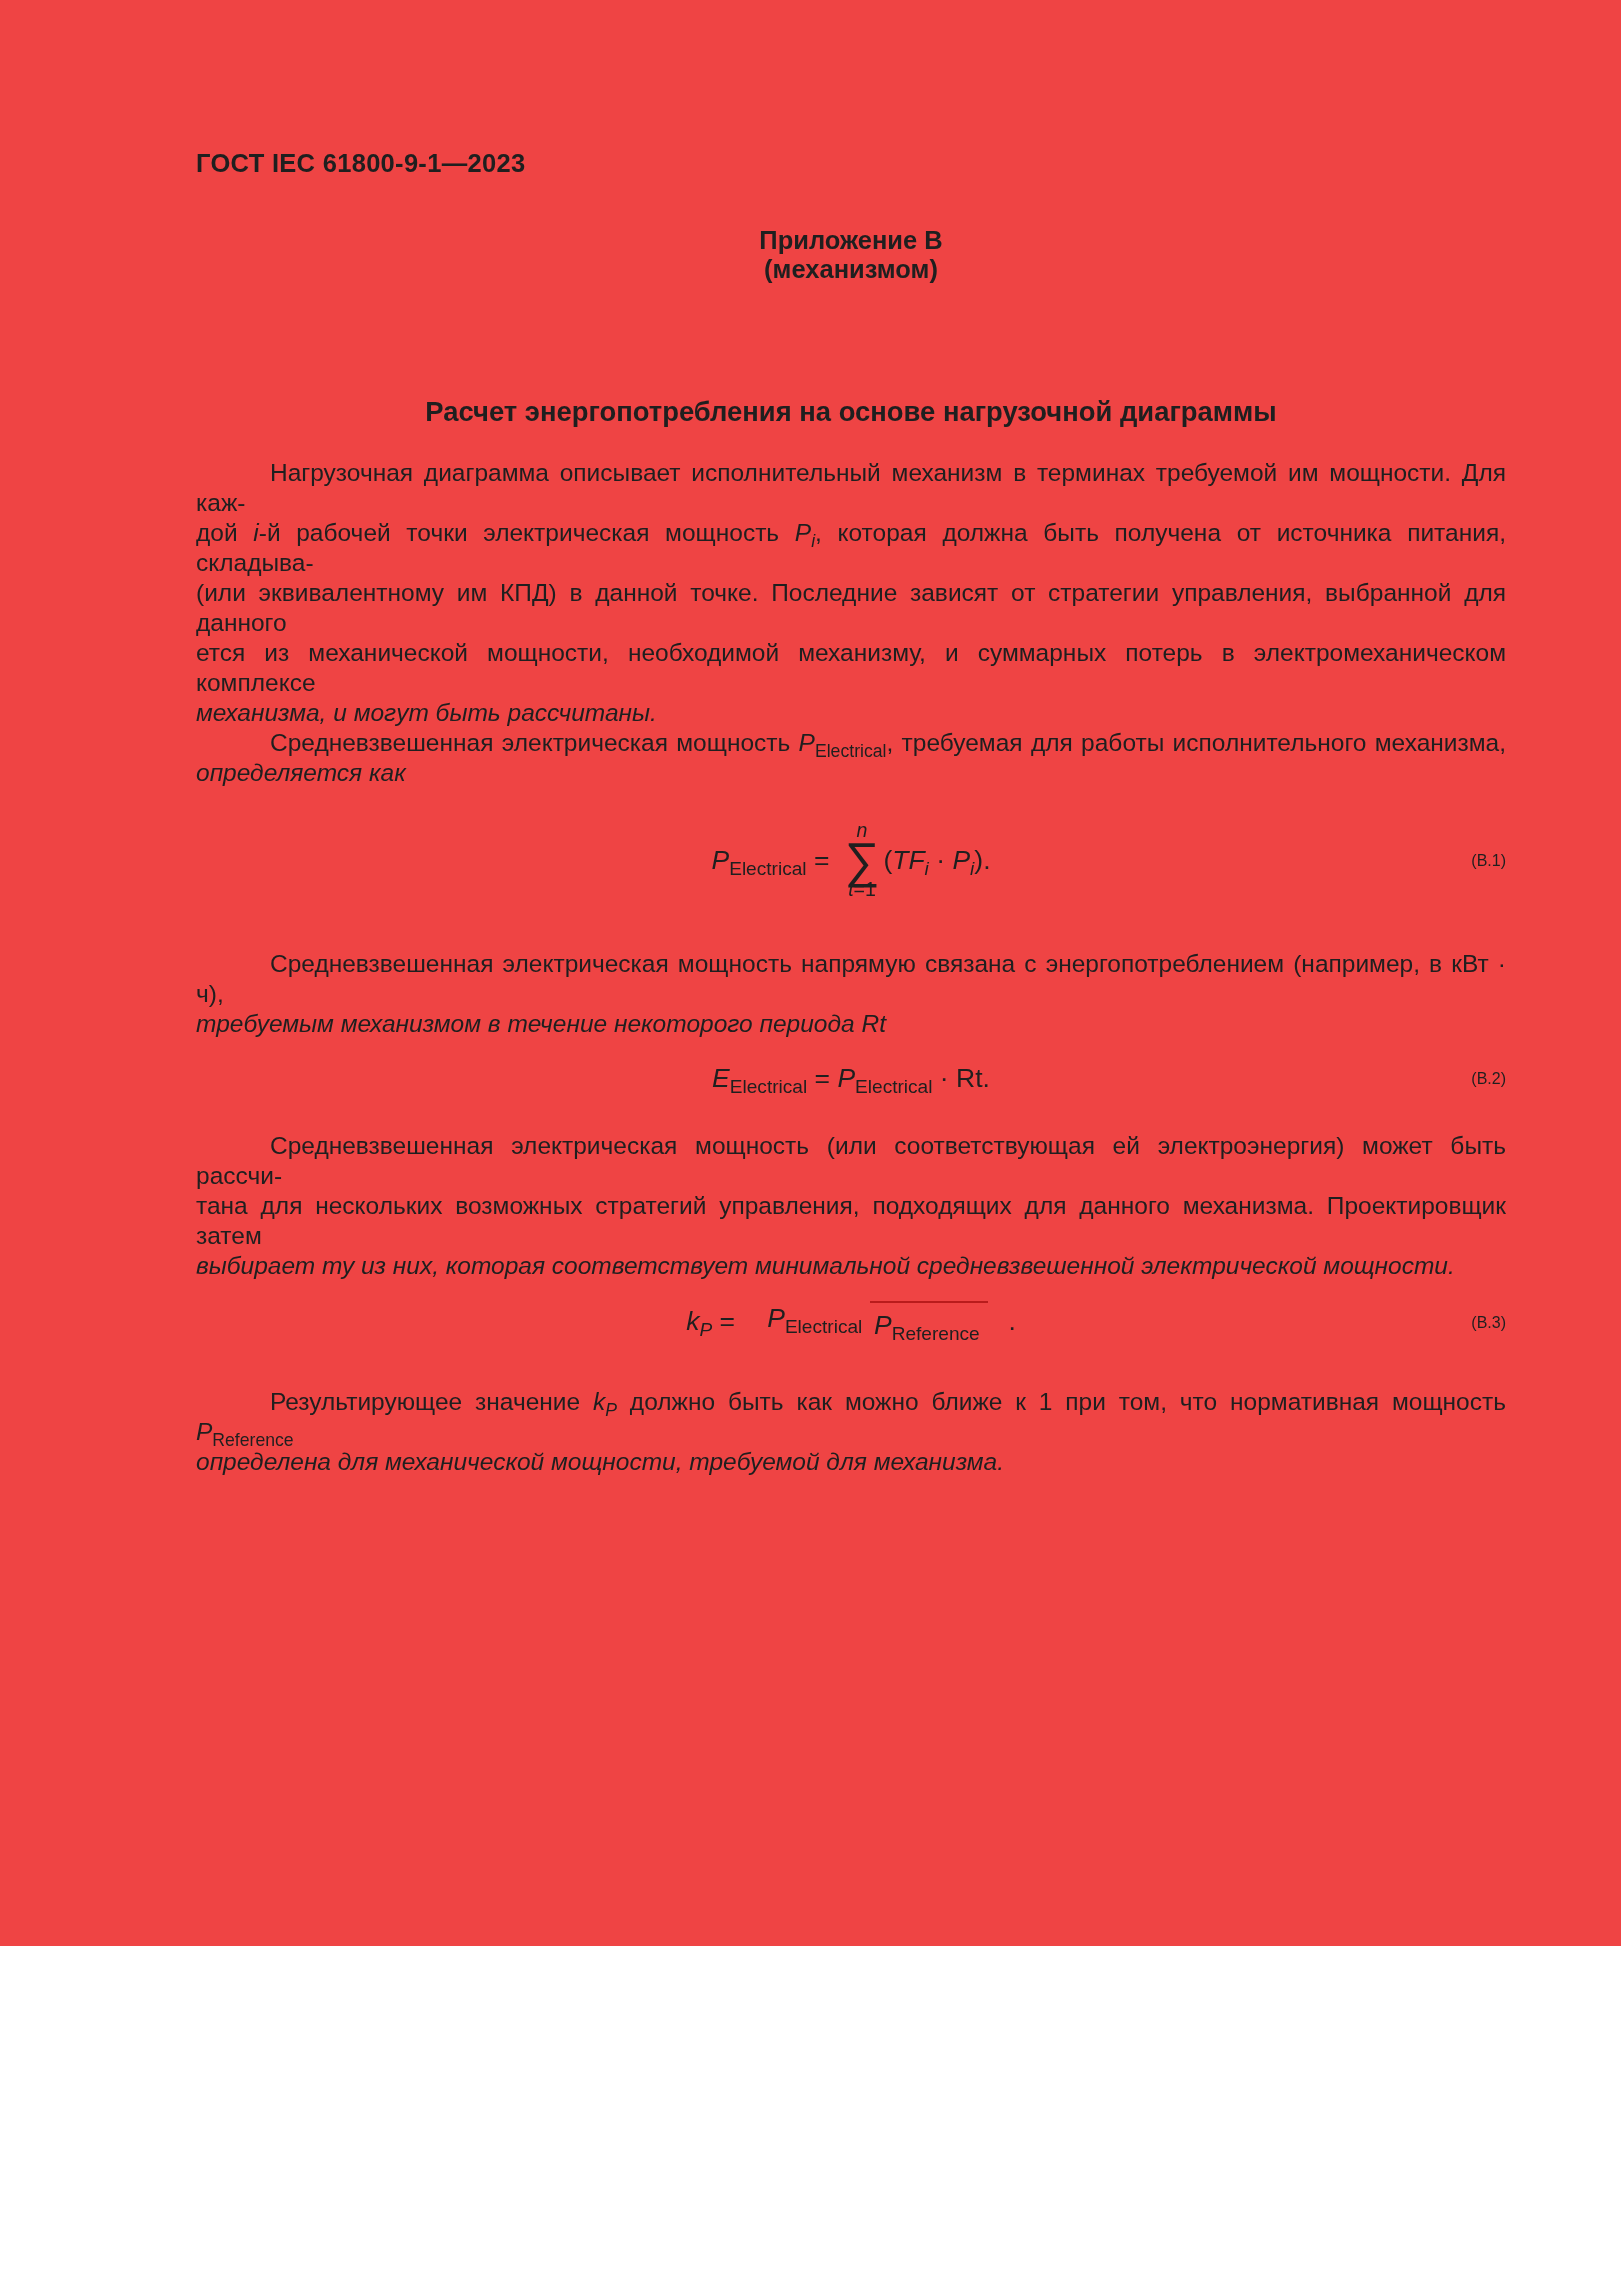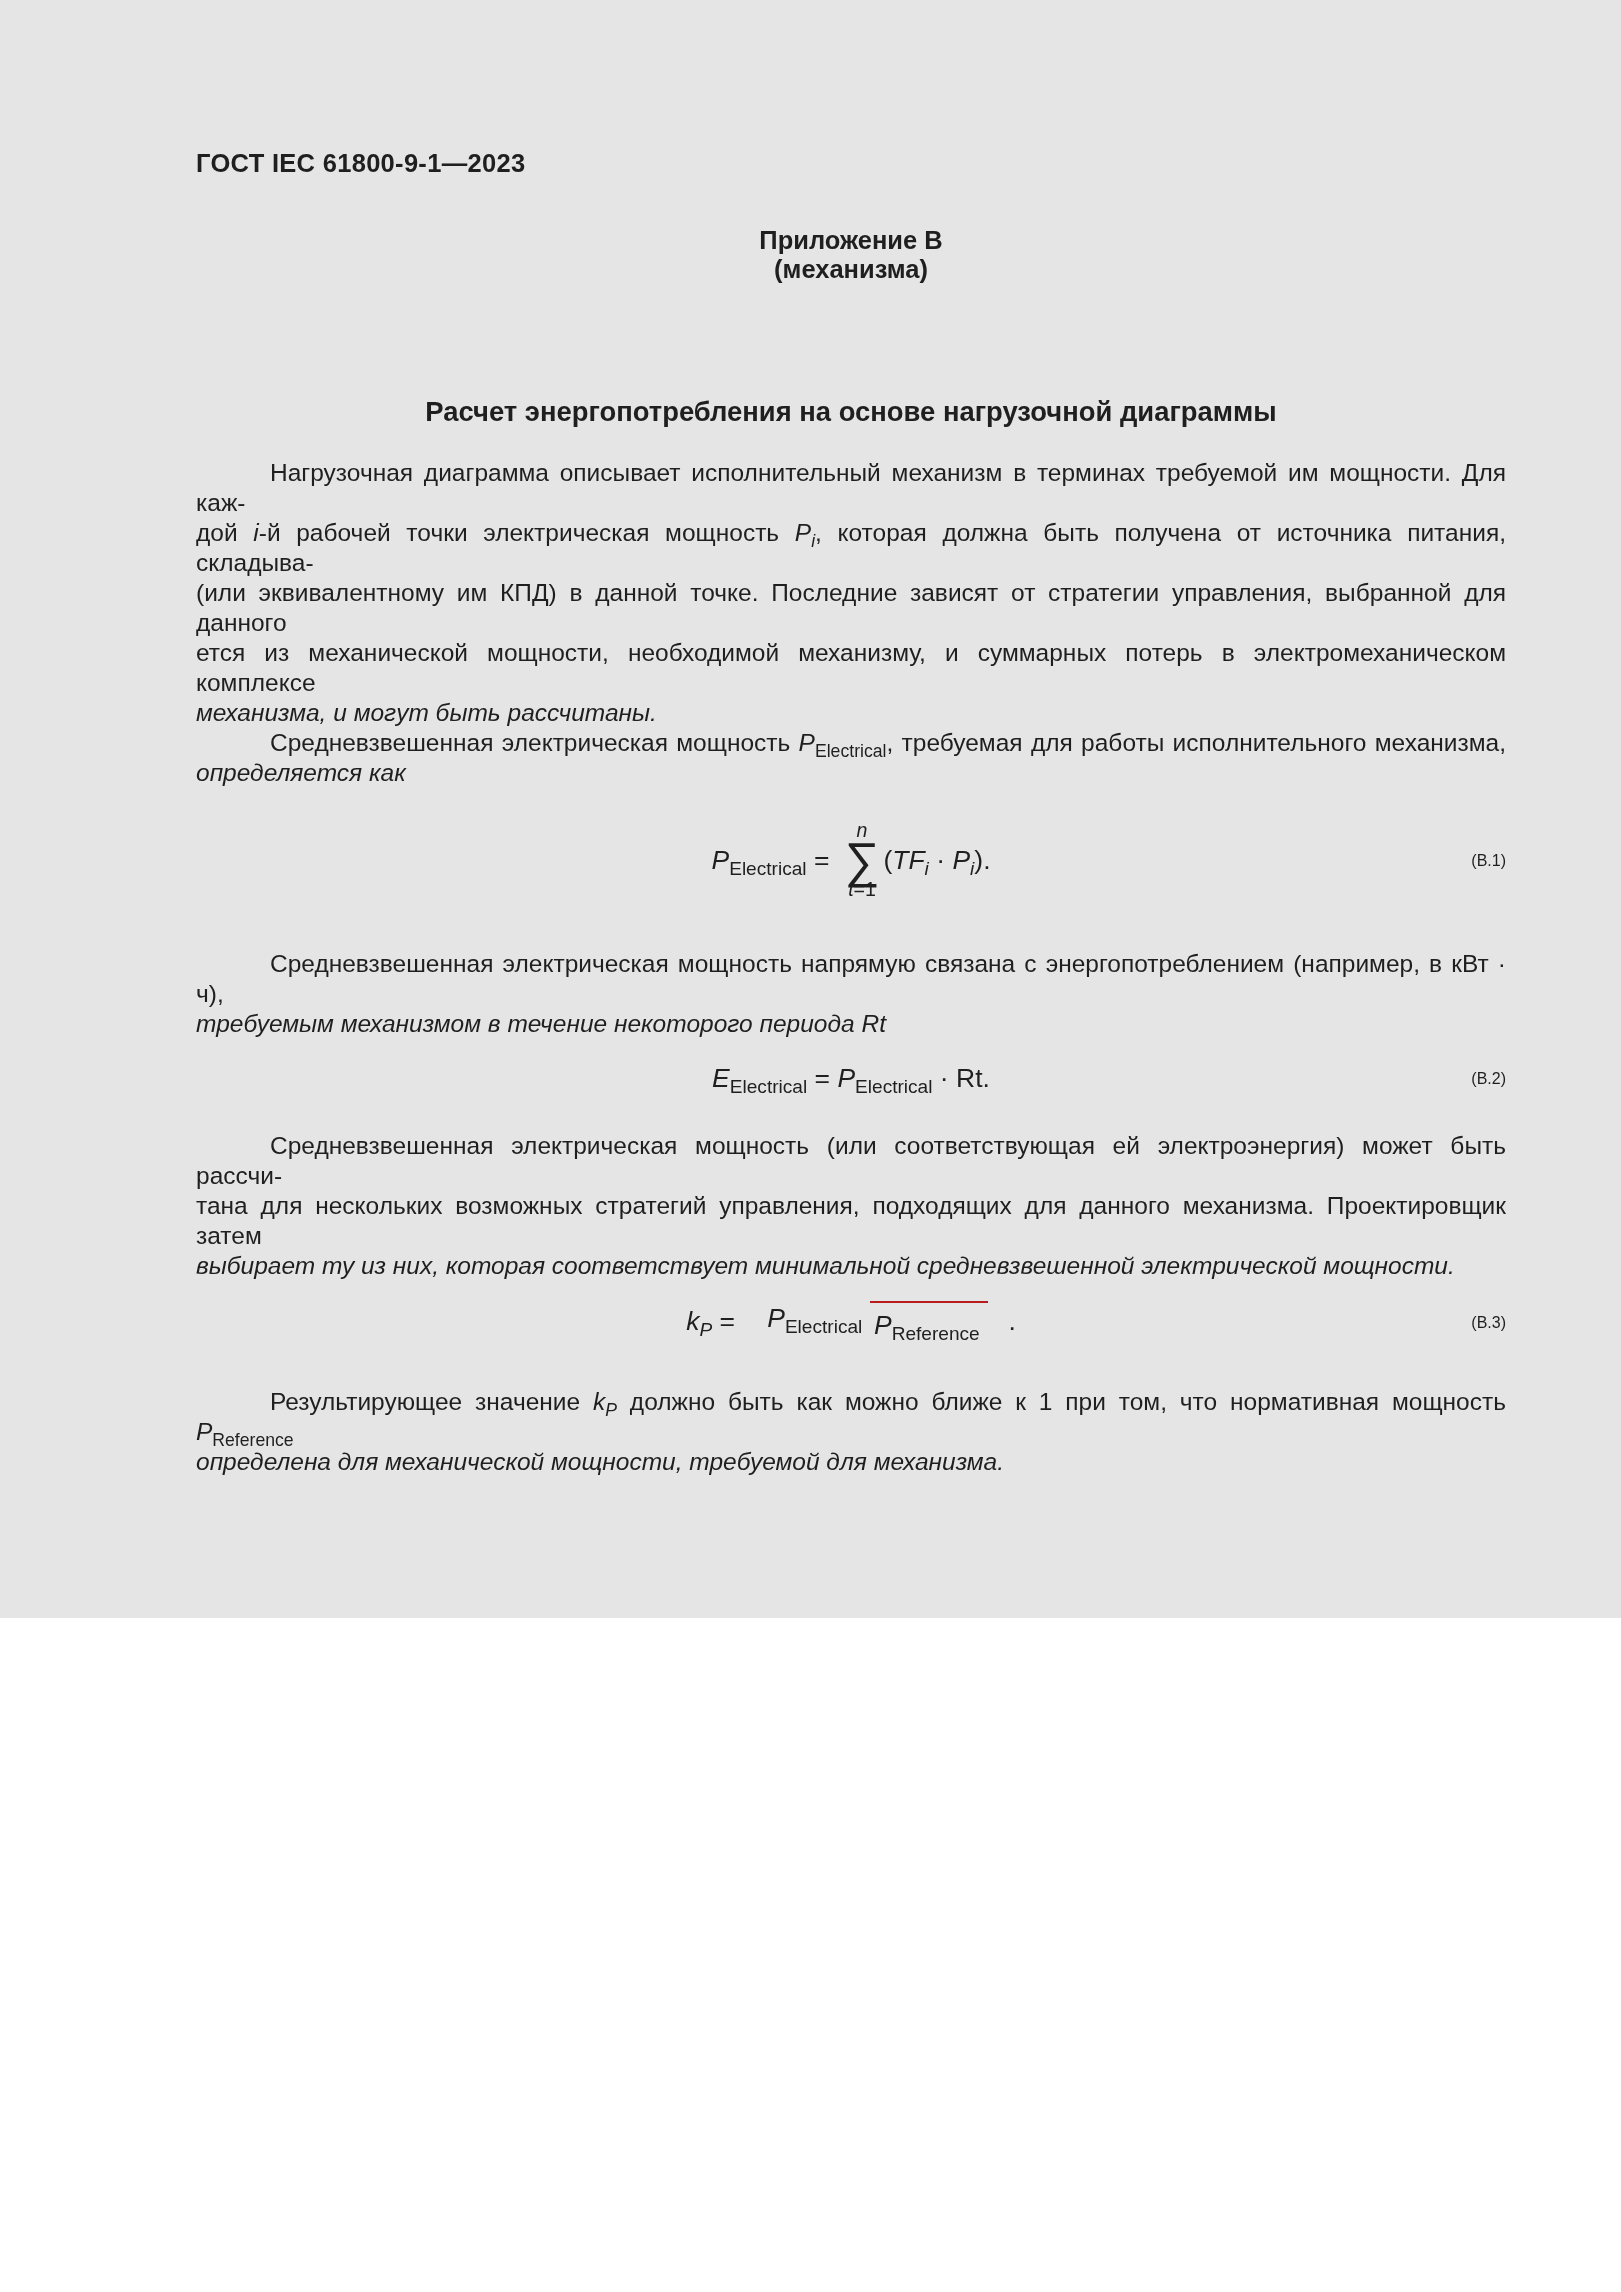--- a/index.html
+++ b/index.html
@@ -1,19 +1,19 @@
 <!DOCTYPE html>
 <html lang="ru"><head>
 <meta charset="utf-8">
 <style>
   html,body { margin:0; padding:0; background:#ffffff; }
   .page {
     position:relative;
-    width:1621px; height:1618px;
-    background:#e5e5e5;
+    width:1621px; height:1946px;
+    background:#ef4444;
     font-family:"Liberation Sans", sans-serif;
     color:#1f1f1f;
     overflow:hidden;
   }
   .running-header {
     position:absolute; left:196px; top:149px;
     font-size:25.5px; font-weight:bold; line-height:29px;
     letter-spacing:0.3px;
   }
   .content { position:absolute; left:196px; top:0; width:1310px; }
@@ -75,21 +75,21 @@
 <body>
 
 <div class="page">
 
   <div class="running-header">ГОСТ IEC 61800-9-1—2023</div>
 
   <div class="content">
 
     <div class="annex-head">
       <div>Приложение В</div>
-      <div>(механизма)</div>
+      <div>(механизмом)</div>
     </div>
 
     <div class="section-title">Расчет энергопотребления на основе нагрузочной диаграммы</div>
 
     <div class="bodytext">
 
       <div class="para">
           <div class="tline first"><span>Нагрузочная диаграмма описывает исполнительный механизм в терминах требуемой им мощности. Для каж-</span></div>
           <div class="tline"><span>дой </span><span class="it">i</span><span>-й рабочей точки электрическая мощность </span><span class="it">P</span><span class="msub it">i</span><span>, которая должна быть получена от источника питания, складыва-</span></div>
           <div class="tline"><span>(или эквивалентному им КПД) в данной точке. Последние зависят от стратегии управления, выбранной для данного</span></div>

